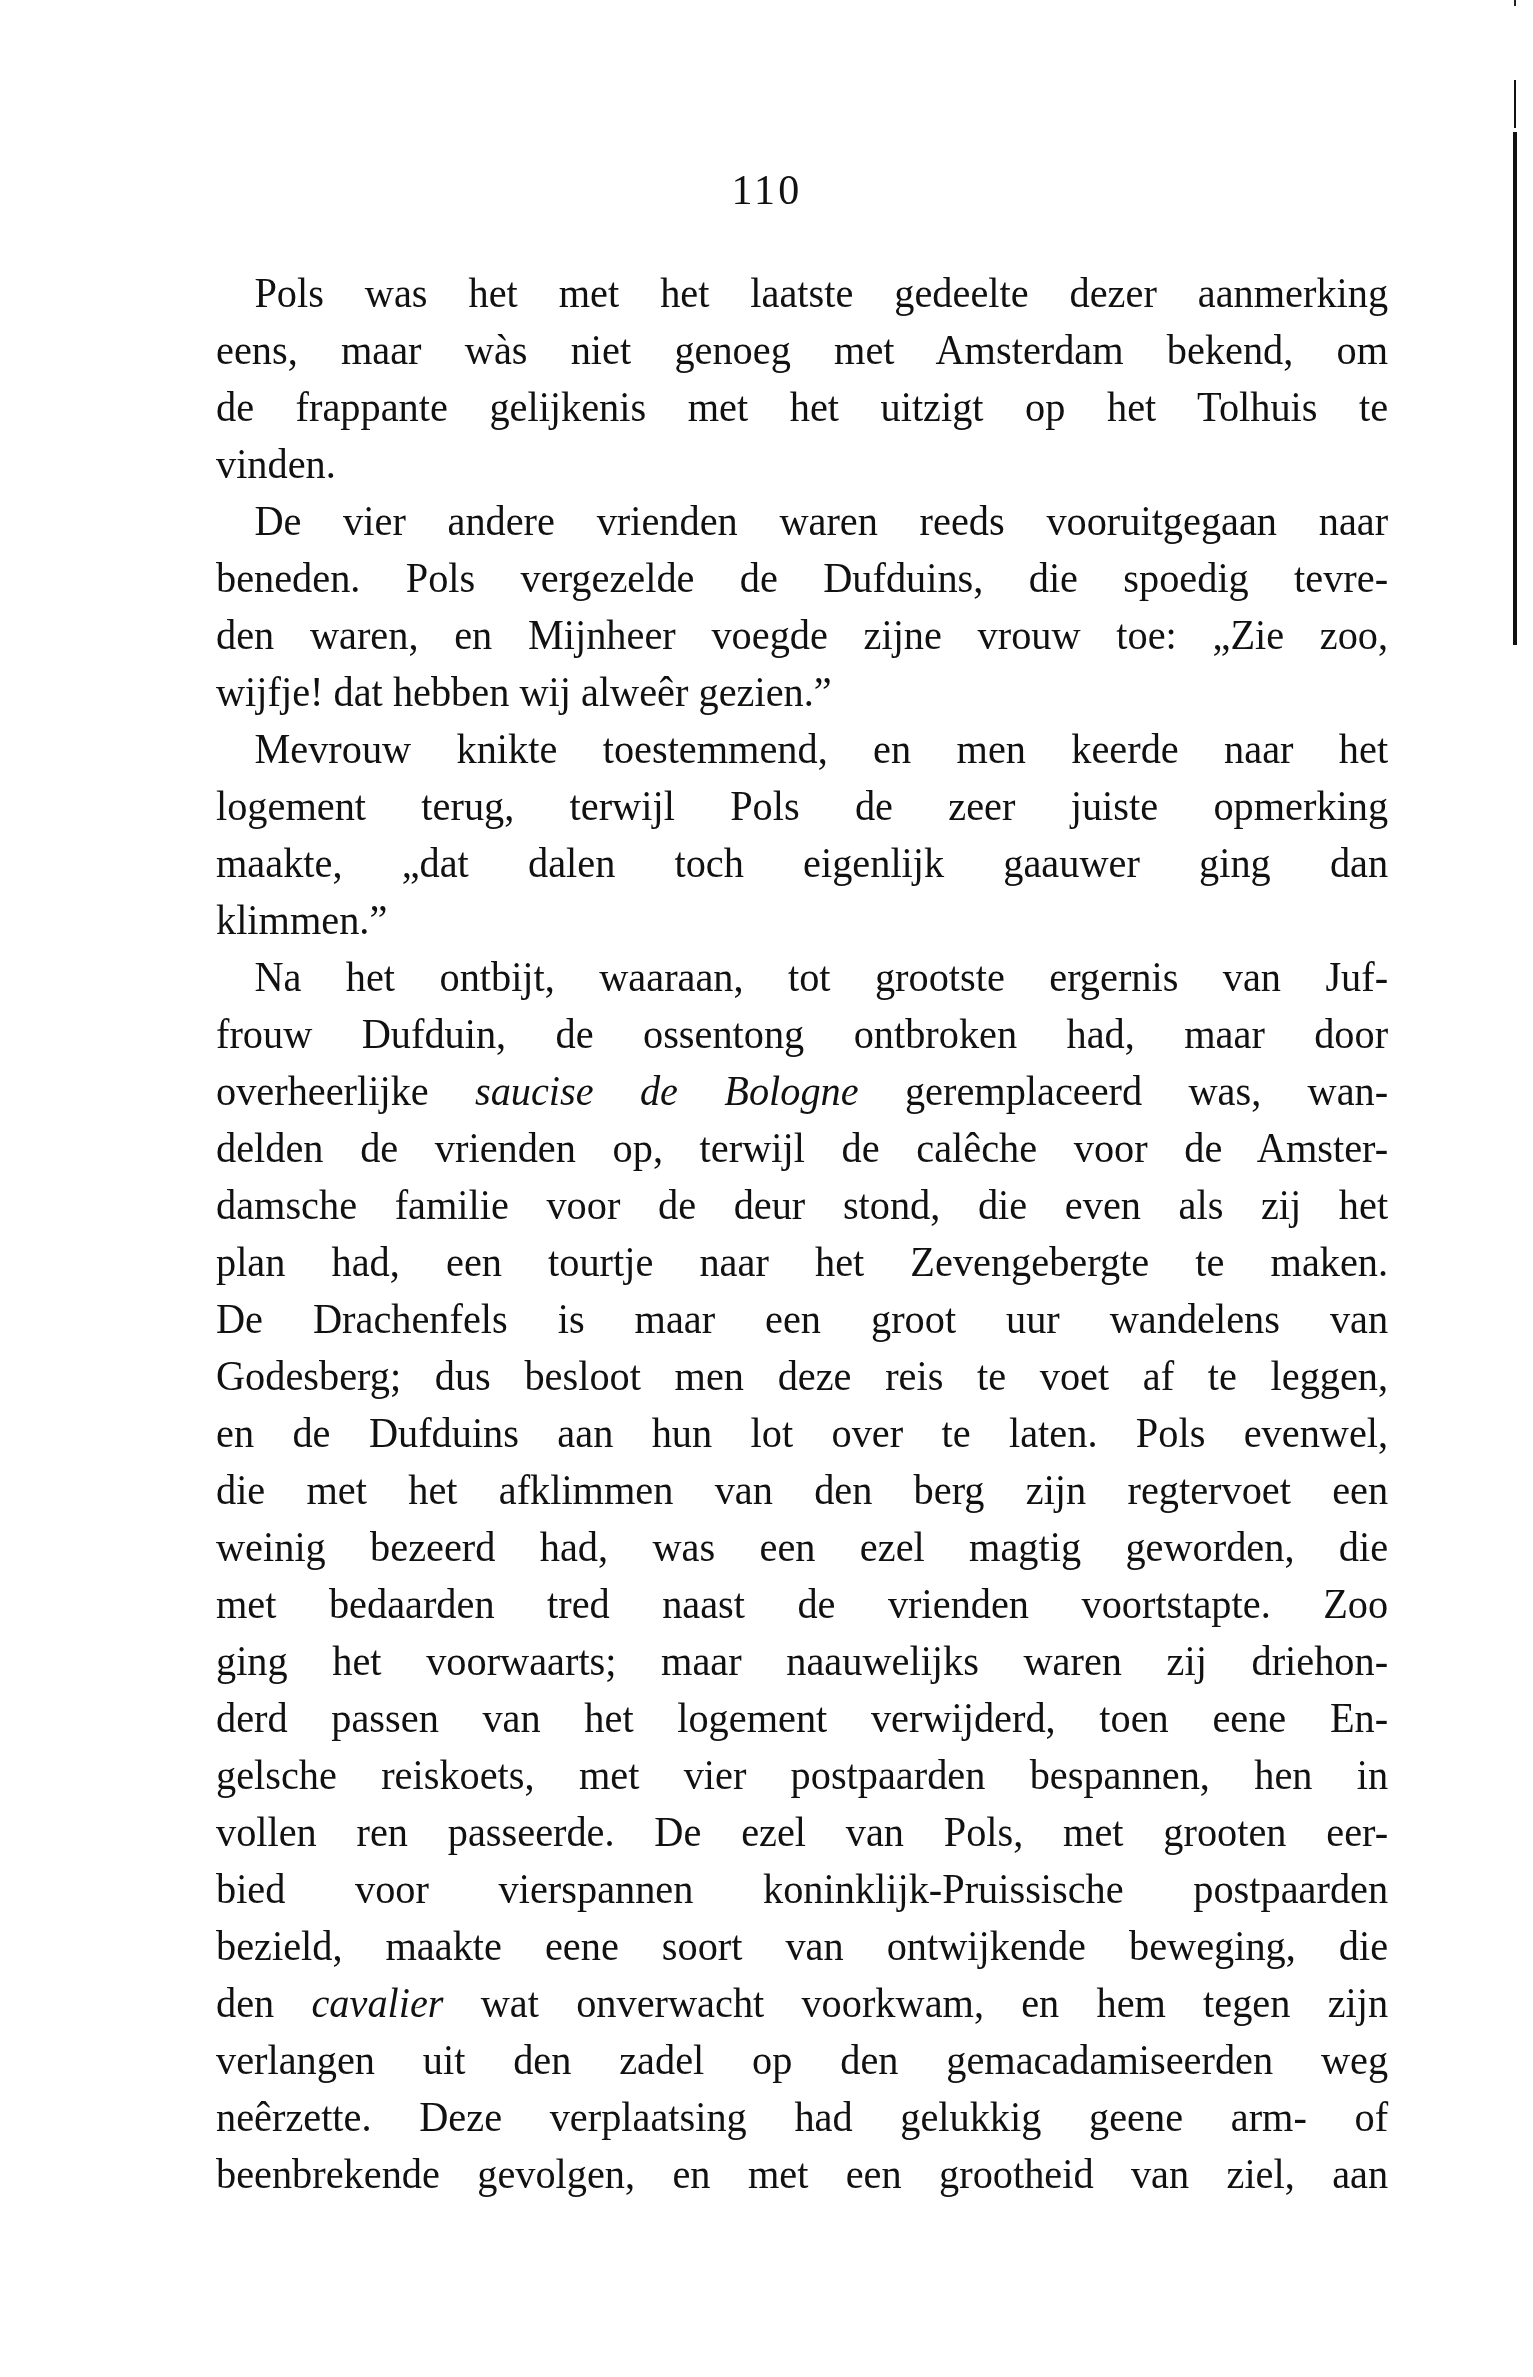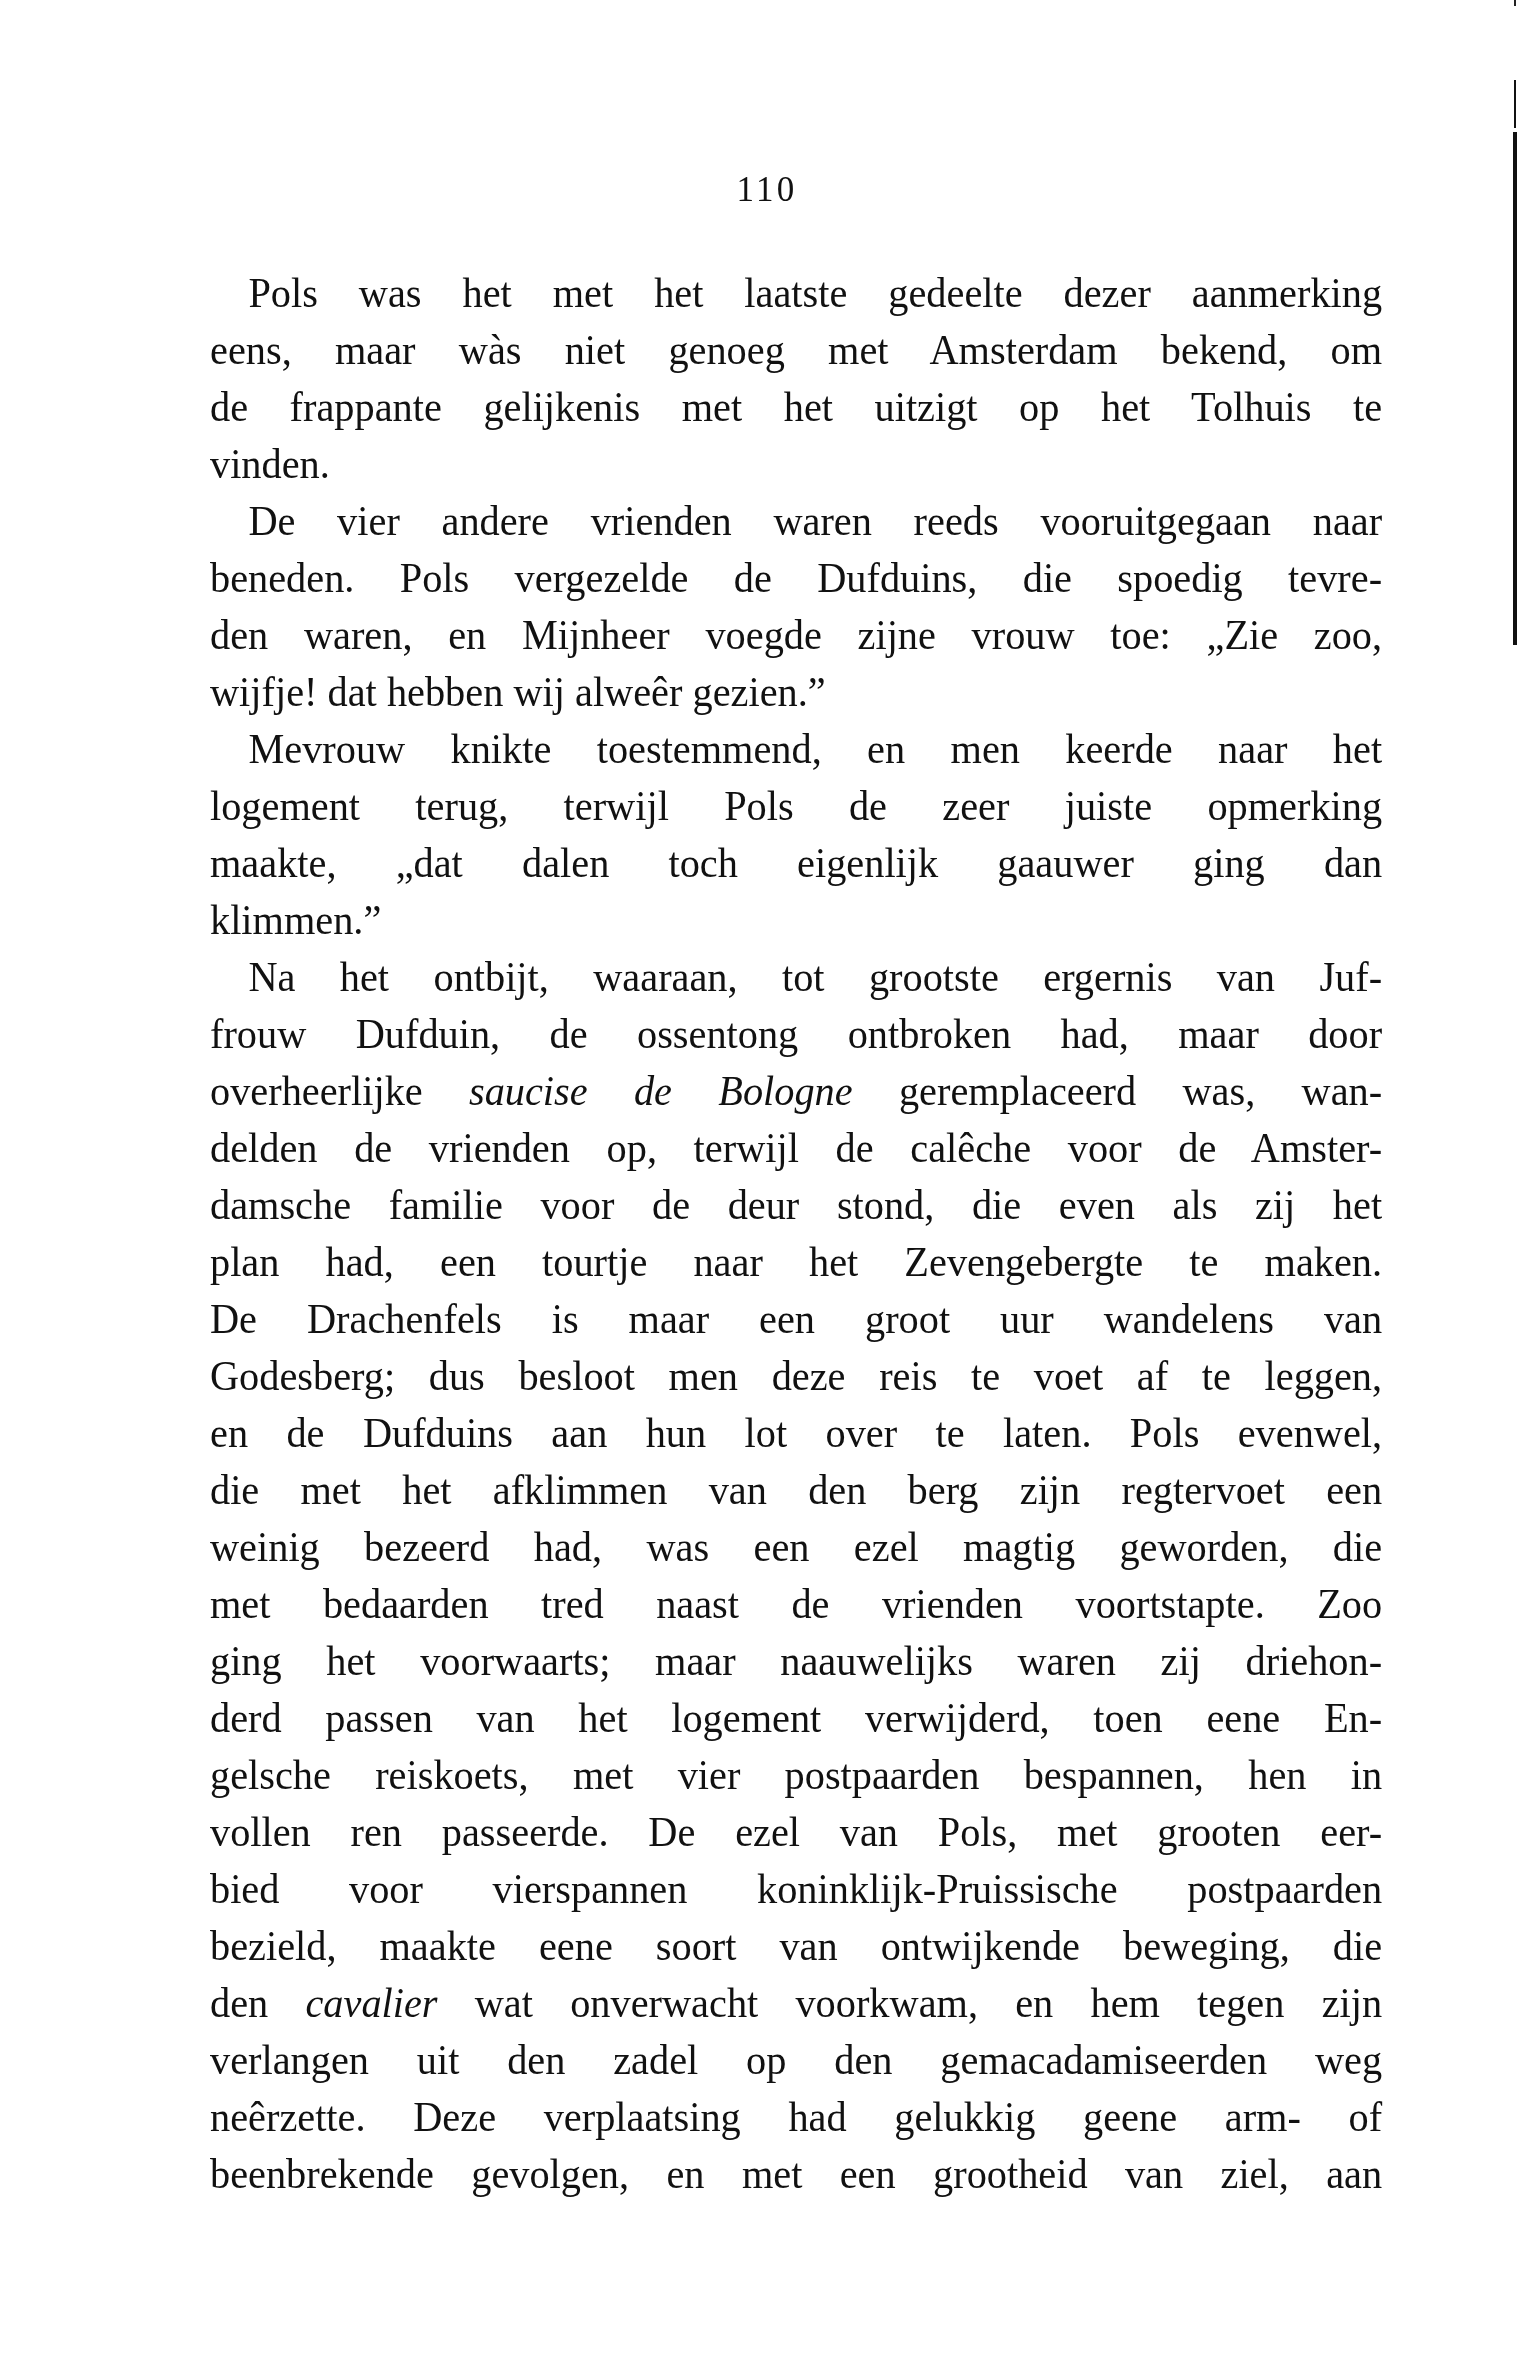--- a/index.html
+++ b/index.html
@@ -4,24 +4,24 @@
 <style>
   html, body { margin: 0; padding: 0; background: #ffffff; }
   body { width: 1534px; height: 2377px; position: relative; overflow: hidden; }
   .page {
     position: absolute; left: 0; top: 0; width: 1534px; height: 2377px;
     background: #ffffff; color: #111111;
     font-family: "Liberation Serif", "DejaVu Serif", serif;
   }
   .page-number {
     position: absolute; left: 0; width: 1534px; top: 170px;
-    text-align: center; font-size: 35px; letter-spacing: 3.2px; line-height: 40px;
+    text-align: center; font-size: 42px; letter-spacing: 3.2px; line-height: 40px;
   }
   .body-text {
-    position: absolute; left: 210px; top: 265px; width: 1174px; font-family: Liberation Serif, serif;
+    position: absolute; left: 216px; top: 265px; width: 1174px; font-family: Liberation Serif, serif;
   }
   .line {
     display: block; height: 57px; line-height: 57px;
     font-size: 42px; white-space: nowrap;
     text-align: justify; text-align-last: justify;
     transform: scaleX(0.96); transform-origin: left center;
     width: 104%;
   }
   .line.indent { padding-left: 40px; box-sizing: border-box; }
   .line.last { text-align-last: left; }

